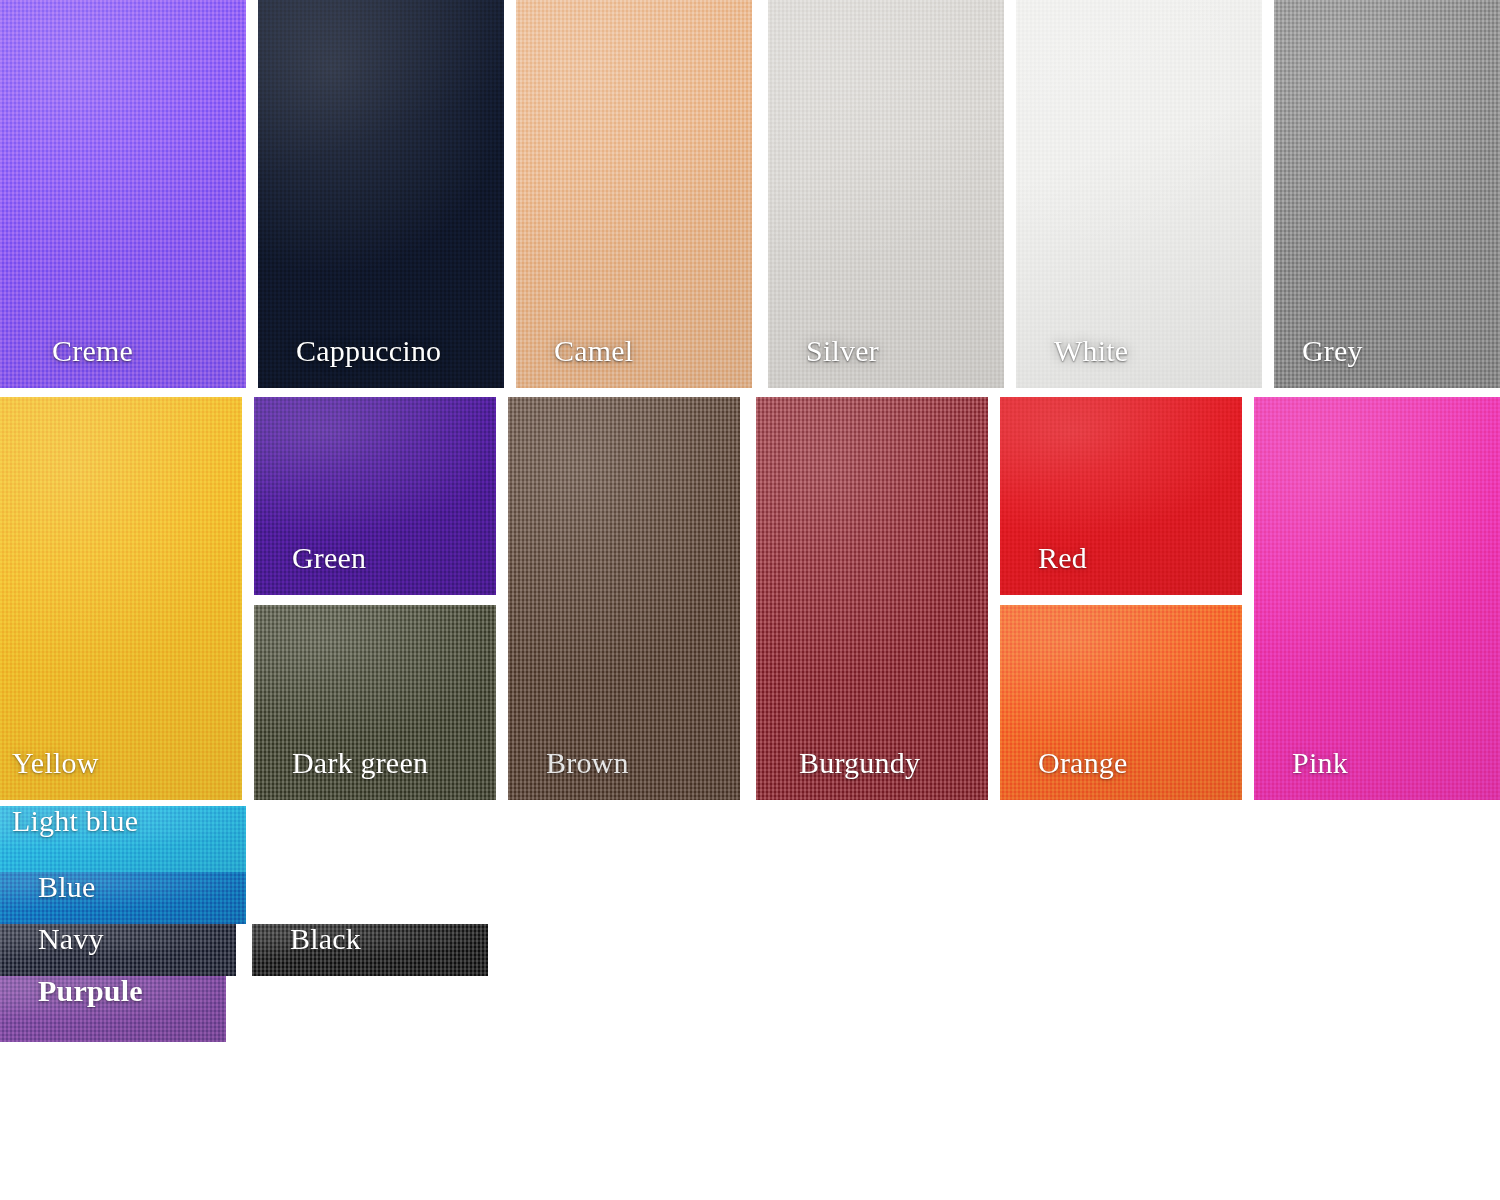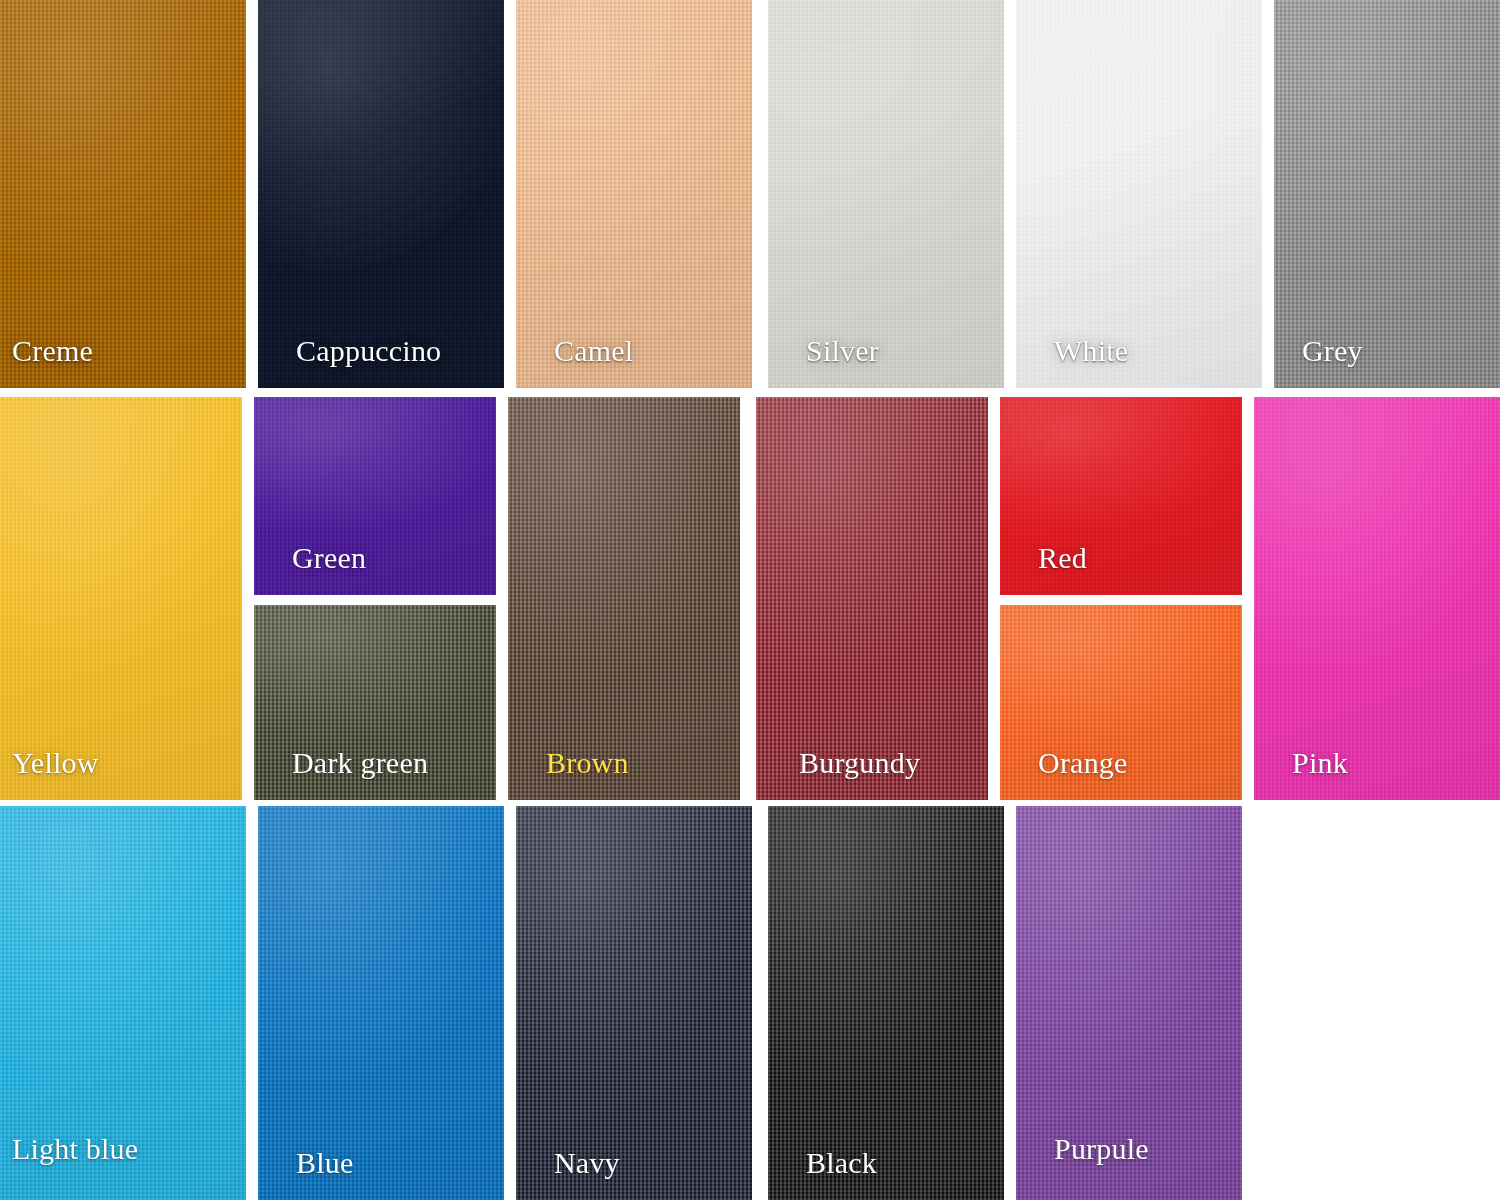--- a/index.html
+++ b/index.html
@@ -27,21 +27,21 @@
   .swatch-row {
     position: absolute;
     left: 0;
     width: 1500px;
     display: flex;
     align-items: stretch;
   }
 
   #row-1 { top: 0px;    height: 388px; }
   #row-2 { top: 397px;  height: 403px; }
-  #row-3 { top: 806px;  height: 394px; }
+  #row-3 { top: 806px;  height: 290px; flex-direction: column; }
 
   
   .col {
     position: relative;
     display: flex;
     flex-direction: column;
     box-sizing: border-box;
   }
   .col.gutter-r { padding-right: 12px; }
 
@@ -143,21 +143,21 @@
   .swatch-label.flush-left { padding-left: 12px; }
 </style>
 </head>
 <body>
 
 <div class="swatch-board" style="background: rgb(255, 255, 255);">
 
   <div class="swatch-row" id="row-1">
 
     <div class="col gutter-r" style="width:258px">
-      <div class="swatch light" style="background-color: #a16207;">
+      <div class="swatch light" style="background-color: #8b5cf6; padding-left: 40px;">
         <span class="swatch-label flush-left" style="color: rgb(255, 255, 255);">Creme</span>
       </div>
     </div>
 
     <div class="col gutter-r" style="width:258px">
       <div class="swatch light" style="background-color: #0f172a;">
         <span class="swatch-label" style="color: rgb(255, 255, 255);">Cappuccino</span>
       </div>
     </div>
 
@@ -199,21 +199,21 @@
       </div>
       <div class="stack-gap"></div>
       <div class="swatch dark" style="background-color: rgb(67, 70, 48);">
         <span class="swatch-label" style="color: rgb(255, 255, 255);">Dark green</span>
       </div>
     </div>
 
     <div class="col gutter-r" style="width:500px">
       <div class="pair">
         <div class="swatch dark" style="background-color: rgb(94, 68, 51);">
-          <span class="swatch-label" style="color: #fde047;">Brown</span>
+          <span class="swatch-label" style="color: #e5e5e5;">Brown</span>
         </div>
         <div class="swatch dark" style="background-color: rgb(155, 36, 48);">
           <span class="swatch-label" style="color: rgb(255, 255, 255); padding-left: 43px;">Burgundy</span>
         </div>
       </div>
     </div>
 
     <div class="col gutter-r" style="width:258px">
       <div class="swatch" style="flex: 0 0 198px; background-color: rgb(224, 26, 34);">
         <span class="swatch-label" style="color: rgb(255, 255, 255);">Red</span>
@@ -251,19 +251,19 @@
           <span class="swatch-label" style="color: rgb(255, 255, 255);">Navy</span>
         </div>
         <div class="swatch dark" style="background-color: rgb(20, 20, 20);">
           <span class="swatch-label" style="color: rgb(255, 255, 255);">Black</span>
         </div>
       </div>
     </div>
 
 
     <div class="col" style="width:226px">
-      <div class="swatch" style="background-color: rgb(123, 75, 158);">
+      <div class="swatch" style="background-color: rgb(123, 75, 158); font-weight: bold;">
         <span class="swatch-label raised" style="color: rgb(255, 255, 255);">Purpule</span>
       </div>
     </div>
   </div>
 
 </div>
 
 </body></html>

